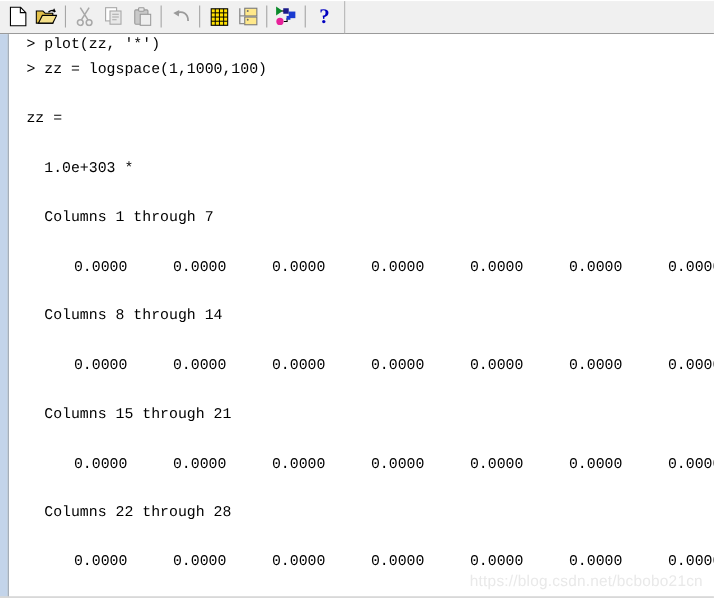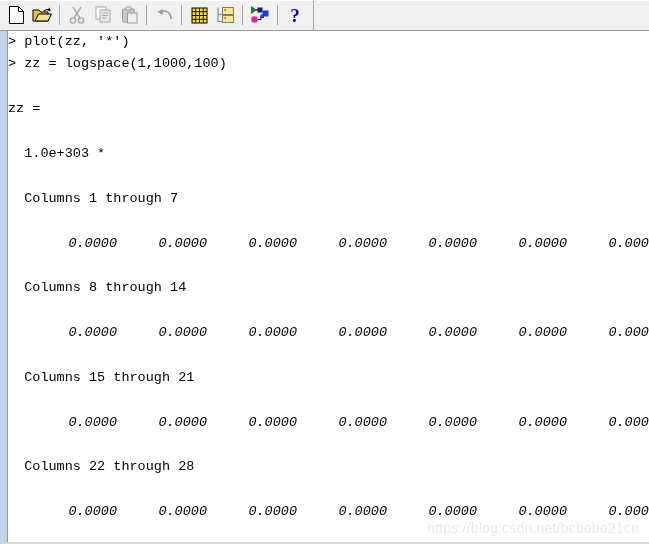--- a/index.html
+++ b/index.html
@@ -108,42 +108,42 @@
     left: 8px;
     top: 0;
     right: 0;
     bottom: 0;
     font-family: "Liberation Mono", "DejaVu Sans Mono", monospace;
     font-size: 13.5px;
     line-height: 22.4px;
     color: #000000;
     white-space: pre;
     overflow: hidden;
+    padding-left: 16px;
   }
 
   .row {
     height: 22.4px;
     white-space: pre;
     position: relative;
   }
   .row.blank { color: transparent; }
 
   .numrow {
     height: 22.4px;
     display: flex;
     position: relative;
   }
   .numrow .pad { width: 26px; flex: 0 0 26px; }
   .numrow .cell {
     width: 90px;
     flex: 0 0 90px;
-    text-align: right;
+    text-align: center;
     padding-right: 7px;
     box-sizing: border-box;
-    font-style: italic;
   }
 
   
   .watermark {
     position: absolute;
     right: 10px;
     bottom: 8px;
     font-family: "Liberation Sans", sans-serif;
     font-size: 14px;
     color: #e9e9e9;

